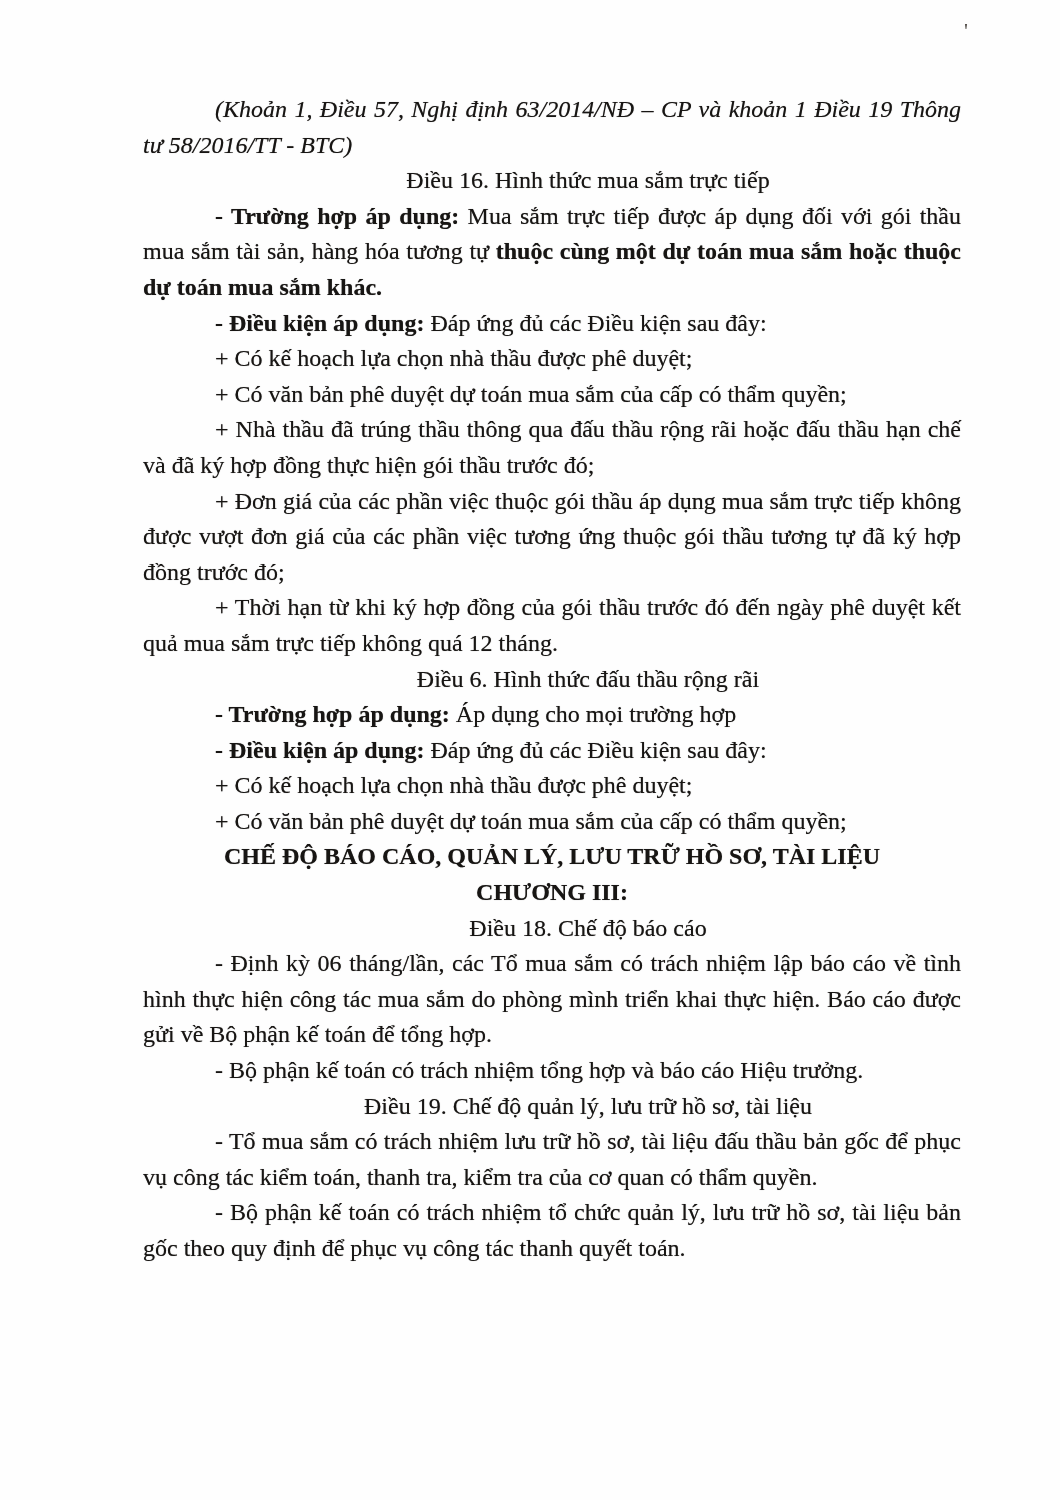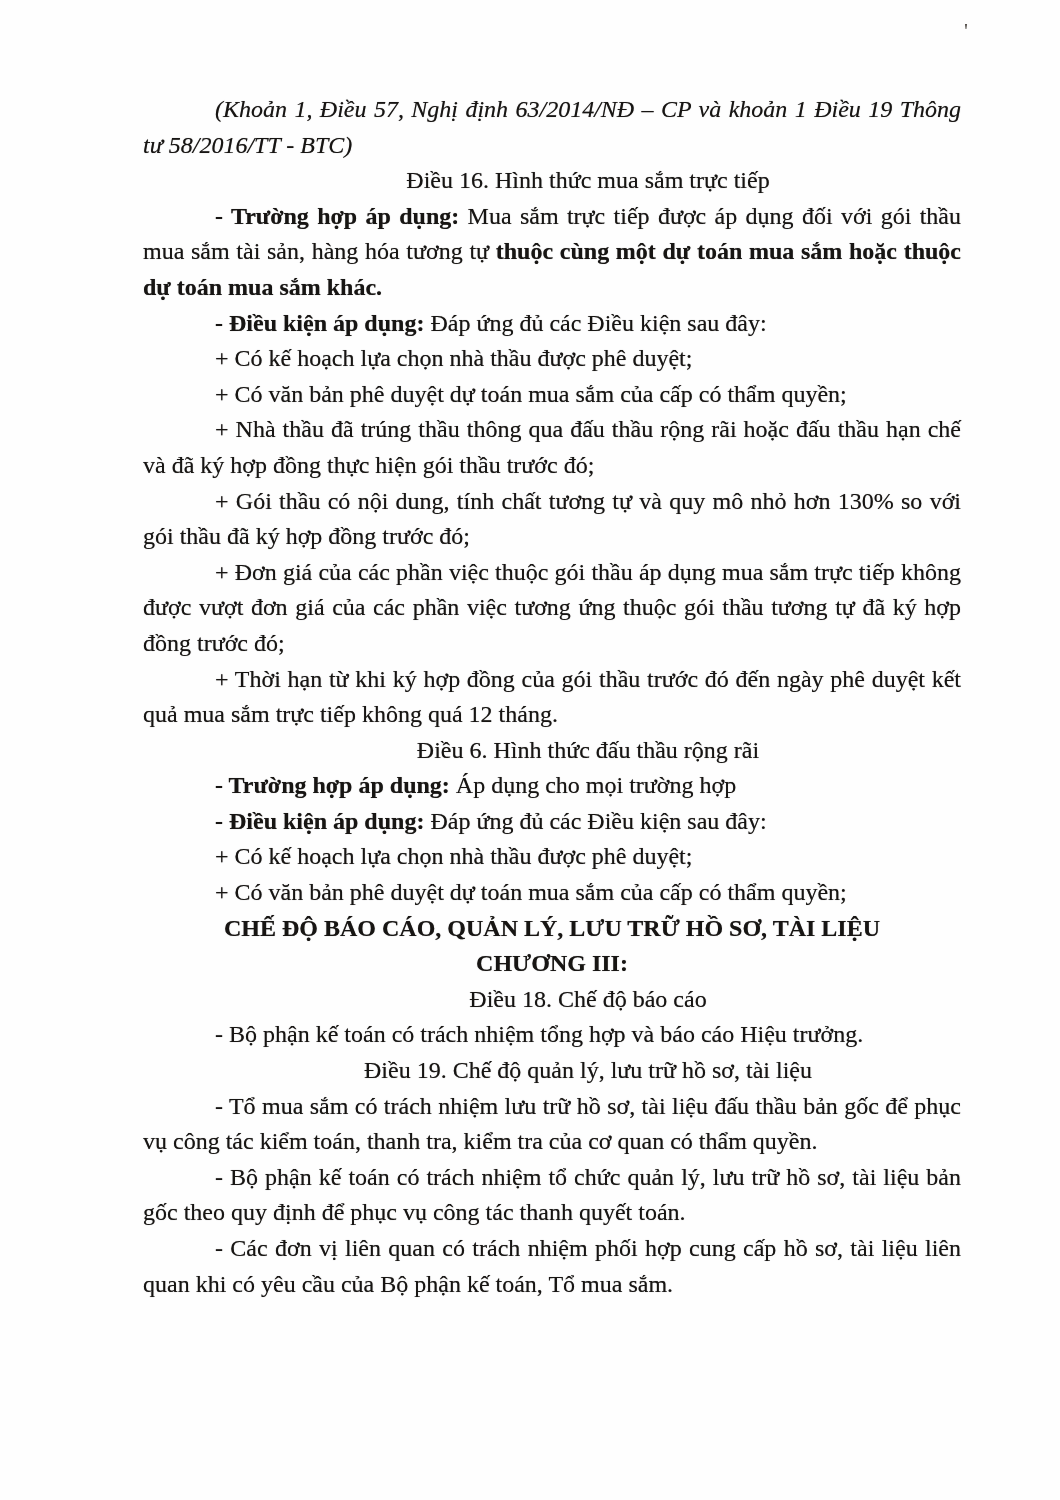--- a/index.html
+++ b/index.html
@@ -64,38 +64,37 @@
 
     <p class="heading">Điều 16. Hình thức mua sắm trực tiếp</p>
 
     <p><span class="b">- Trường hợp áp dụng: </span><span>Mua sắm trực tiếp được áp dụng đối với gói thầu mua sắm tài sản, hàng hóa tương tự </span><span class="b">thuộc cùng một dự toán mua sắm hoặc thuộc dự toán mua sắm khác.</span></p>
 
     <p><span class="b">- Điều kiện áp dụng: </span><span>Đáp ứng đủ các Điều kiện sau đây:</span></p>
 
     <p>+ Có kế hoạch lựa chọn nhà thầu được phê duyệt;</p>
     <p>+ Có văn bản phê duyệt dự toán mua sắm của cấp có thẩm quyền;</p>
     <p>+ Nhà thầu đã trúng thầu thông qua đấu thầu rộng rãi hoặc đấu thầu hạn chế và đã ký hợp đồng thực hiện gói thầu trước đó;</p>
-    <p>+ Gói thầu có nội dung, tính chất tương tự và quy mô nhỏ hơn 130% so với gói thầu đã ký hợp đồng trước đó;</p>
     <p>+ Đơn giá của các phần việc thuộc gói thầu áp dụng mua sắm trực tiếp không được vượt đơn giá của các phần việc tương ứng thuộc gói thầu tương tự đã ký hợp đồng trước đó;</p>
     <p>+ Thời hạn từ khi ký hợp đồng của gói thầu trước đó đến ngày phê duyệt kết quả mua sắm trực tiếp không quá 12 tháng.</p>
 
     <p class="heading">Điều 6. Hình thức đấu thầu rộng rãi</p>
 
     <p><span class="b">- Trường hợp áp dụng: </span><span>Áp dụng cho mọi trường hợp</span></p>
 
     <p><span class="b">- Điều kiện áp dụng: </span><span>Đáp ứng đủ các Điều kiện sau đây:</span></p>
 
     <p>+ Có kế hoạch lựa chọn nhà thầu được phê duyệt;</p>
     <p>+ Có văn bản phê duyệt dự toán mua sắm của cấp có thẩm quyền;</p>
 
     <p class="center">CHẾ ĐỘ BÁO CÁO, QUẢN LÝ, LƯU TRỮ HỒ SƠ, TÀI LIỆU</p>
     <p class="center">CHƯƠNG III:</p>
 
     <p class="heading">Điều 18. Chế độ báo cáo</p>
+    <p>- Định kỳ 06 tháng/lần, các Tổ mua sắm có trách nhiệm lập báo cáo về tình hình thực hiện công tác mua sắm do phòng mình triển khai thực hiện. Báo cáo được gửi về Bộ phận kế toán để tổng hợp.</p>
     <p>- Bộ phận kế toán có trách nhiệm tổng hợp và báo cáo Hiệu trưởng.</p>
 
     <p class="heading">Điều 19. Chế độ quản lý, lưu trữ hồ sơ, tài liệu</p>
     <p>- Tổ mua sắm có trách nhiệm lưu trữ hồ sơ, tài liệu đấu thầu bản gốc để phục vụ công tác kiểm toán, thanh tra, kiểm tra của cơ quan có thẩm quyền.</p>
     <p>- Bộ phận kế toán có trách nhiệm tổ chức quản lý, lưu trữ hồ sơ, tài liệu bản gốc theo quy định để phục vụ công tác thanh quyết toán.</p>
-    <p>- Các đơn vị liên quan có trách nhiệm phối hợp cung cấp hồ sơ, tài liệu liên quan khi có yêu cầu của Bộ phận kế toán, Tổ mua sắm.</p>
 
   </div>
 </div>
 
 </body></html>

